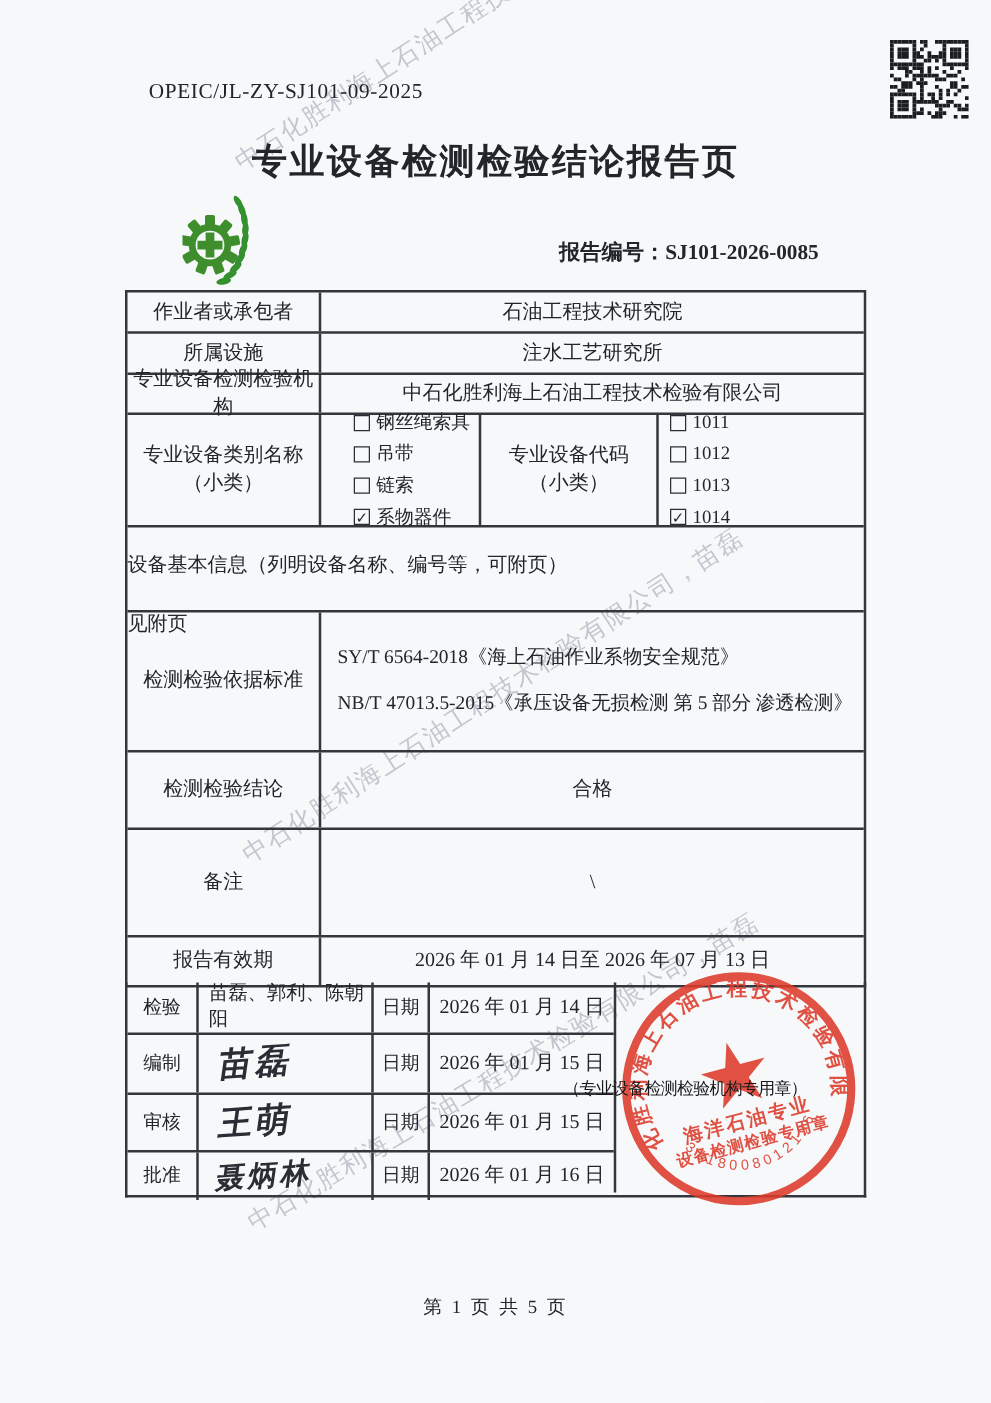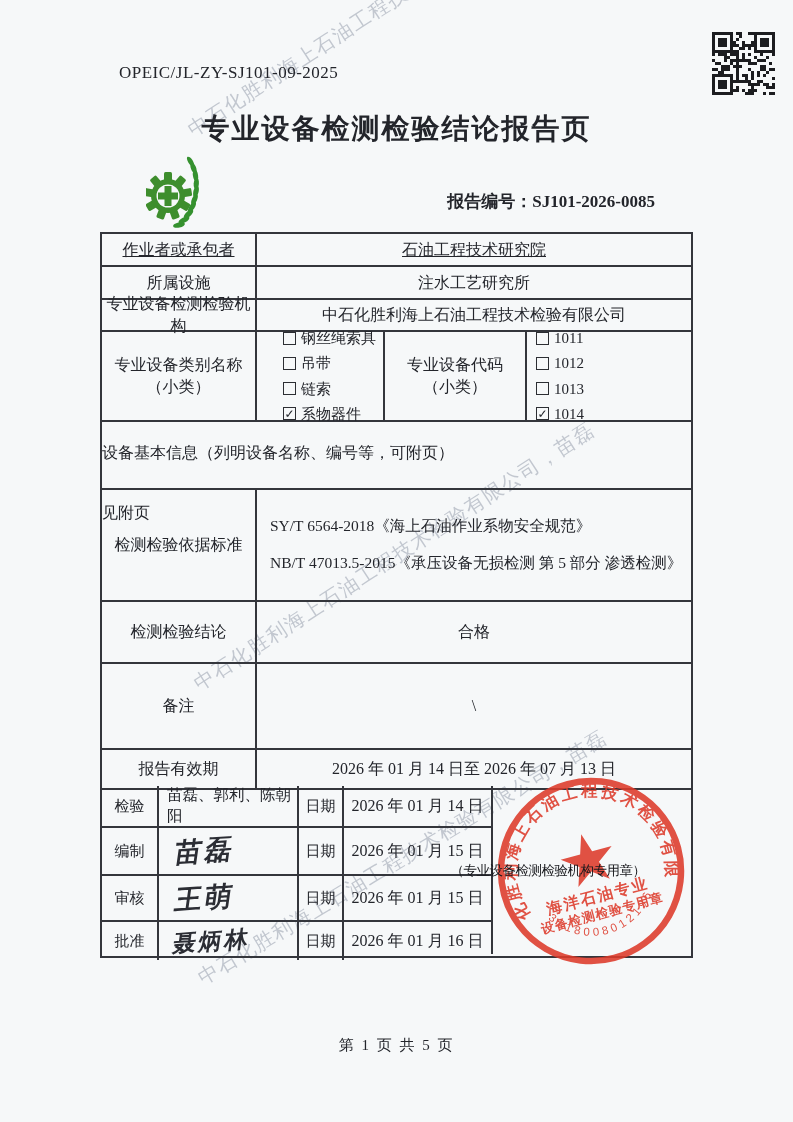--- a/index.html
+++ b/index.html
@@ -313,21 +313,21 @@
           <ellipse cx="47.5" cy="12" rx="6" ry="2.6" transform="rotate(-110 47.5 12)"></ellipse>
           <ellipse cx="44.5" cy="5.5" rx="5.5" ry="2.4" transform="rotate(-122 44.5 5.5)"></ellipse>
         </g>
       </g>
     </svg>
   </div>
   <div class="report-no">报告编号：SJ101-2026-0085</div>
 
   <div class="tbl" style="top:232px;">
 
-    <div class="trow" style="height:33px;text-decoration:underline;">
+    <div class="trow" style="height:33px;">
       <div class="cell lblcol">作业者或承包者</div>
       <div class="cell valcol">石油工程技术研究院</div>
     </div>
 
     <div class="trow" style="height:33px;">
       <div class="cell lblcol">所属设施</div>
       <div class="cell valcol">注水工艺研究所</div>
     </div>
 
     <div class="trow" style="height:32px;">
@@ -382,21 +382,21 @@
             <span class="box">✓</span>
             <span>1014</span>
           </div>
         </div>
       </div>
     </div>
 
     <div class="trow" style="height:68px;">
       <div class="cell valcol" style="flex-direction:column;align-items:flex-start;justify-content:flex-start;padding-top:20px;gap:20px;">
         <div style="font-size:16px;">设备基本信息（列明设备名称、编号等，可附页）</div>
-        <div style="font-size:16px;margin-top:18px;">见附页</div>
+        <div style="font-size:16px;margin-top:5px;">见附页</div>
       </div>
     </div>
 
     <div class="trow" style="height:112px;">
       <div class="cell lblcol">检测检验依据标准</div>
       <div class="cell valcol left" style="flex-direction:column;align-items:flex-start;justify-content:center;padding-left:13px;">
         <div class="std-line">SY/T 6564-2018《海上石油作业系物安全规范》</div>
         <div class="std-line">NB/T 47013.5-2015《承压设备无损检测 第 5 部分  渗透检测》</div>
       </div>
     </div>

